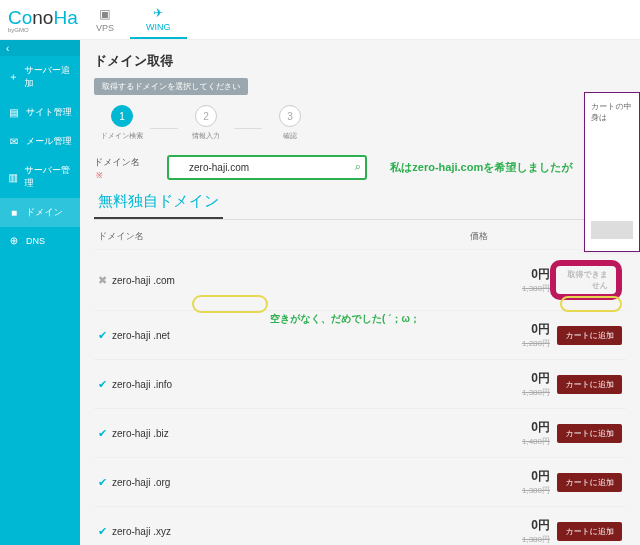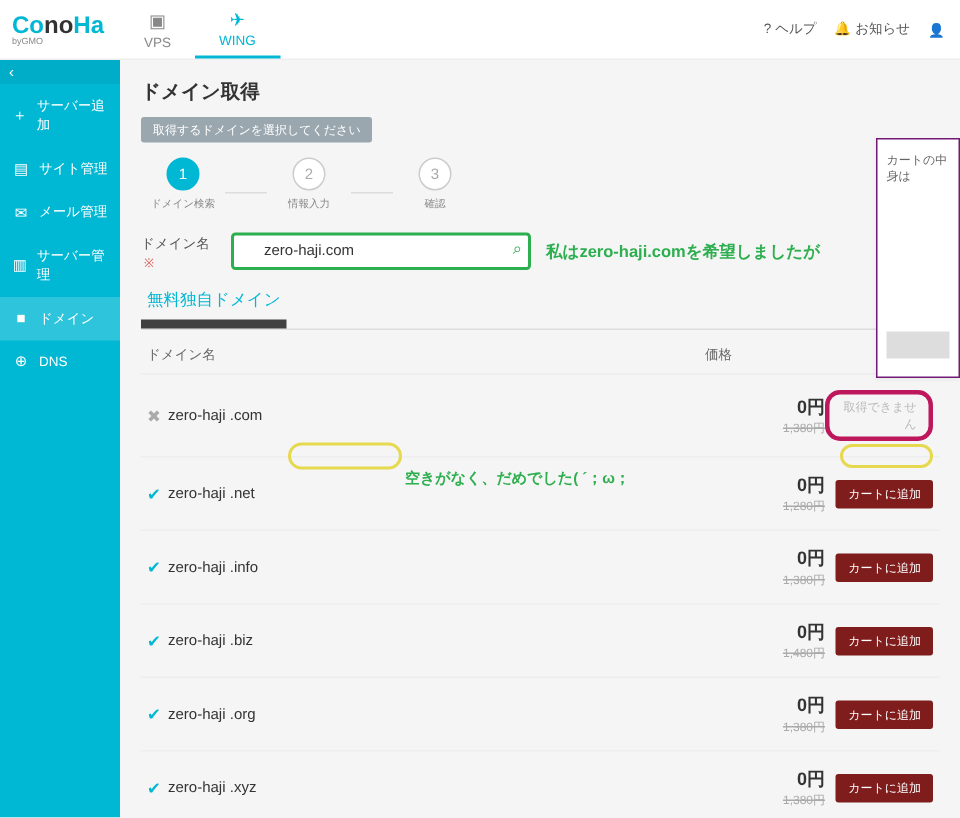--- a/index.html
+++ b/index.html
@@ -1,20 +1,20 @@
 <!DOCTYPE html>
 <html><head>
 <meta charset="utf-8">
 <style>
 * { margin: 0; padding: 0; box-sizing: border-box; font-family: "Hiragino Sans", "Meiryo", sans-serif; }
 body { width: 640px; height: 545px; background: #f5f5f5; overflow: hidden; font-size: 10px; color: #333; }
 
 .topbar { height: 40px; background: #fff; display: flex; align-items: center; border-bottom: 1px solid #eee; }
 .logo { width: 80px; padding-left: 8px; }
-.logo-text { font-size: 16px; font-weight: 700; }
+.logo-text { font-size: 19px; font-weight: 400; }
 .logo-text .co { color: #00b7d4; }
 .logo-text .no { color: #333; }
 .logo-text .ha { color: #00b7d4; }
 .logo-sub { font-size: 6px; color: #888; margin-top: -2px; }
 .topnav { display: flex; height: 100%; }
 .topnav-item { display: flex; flex-direction: column; align-items: center; justify-content: center; padding: 0 16px; font-size: 9px; color: #888; cursor: pointer; height: 100%; }
 .topnav-item.active { color: #00b7d4; border-bottom: 2px solid #00b7d4; }
 .topnav-icon { font-size: 12px; margin-bottom: 2px; }
 .topbar-right { margin-left: auto; display: flex; align-items: center; gap: 12px; padding-right: 10px; font-size: 9px; color: #555; }
 
@@ -29,47 +29,47 @@
 .page-title { font-size: 13px; font-weight: 700; color: #333; margin-bottom: 8px; }
 .hint { display: inline-block; background: #9aa7ae; color: #fff; font-size: 8px; padding: 3px 8px; border-radius: 2px; margin-bottom: 10px; }
 
 .steps { display: flex; align-items: center; gap: 0; margin-bottom: 14px; }
 .step { display: flex; flex-direction: column; align-items: center; width: 56px; }
 .step-circle { width: 22px; height: 22px; border-radius: 50%; display: flex; align-items: center; justify-content: center; font-size: 10px; border: 1px solid #ccc; color: #aaa; background: #fff; }
 .step.active .step-circle { background: #00b7d4; border-color: #00b7d4; color: #fff; }
 .step-label { font-size: 7px; color: #888; margin-top: 4px; }
 .step-line { width: 28px; height: 1px; background: #ddd; margin-top: 10px; }
 
-.searchrow { display: flex; align-items: center; gap: 10px; margin-bottom: 6px; }
+.searchrow { display: flex; align-items: center; gap: 23px; margin-bottom: 6px; }
 .searchrow-label { font-size: 9px; color: #555; width: 50px; }
 .req { color: #d9534f; font-size: 8px; margin-left: 2px; }
 .searchbox { position: relative; width: 200px; }
 .searchbox input { width: 100%; padding: 5px 24px 5px 20px; border: 2px solid #2eaf4f; border-radius: 3px; font-size: 10px; color: #333; }
 .search-icon { position: absolute; right: 6px; top: 5px; color: #2eaf4f; font-size: 11px; }
 .annot-text { color: #2eaf4f; font-size: 11px; font-weight: 700; }
 
 .tabs { border-bottom: 1px solid #ddd; margin-top: 6px; }
-.tab { display: inline-block; font-size: 11px; color: #00b7d4; padding: 6px 4px; border-bottom: 6px solid #404040; }
+.tab { display: inline-block; font-size: 15px; color: #00b7d4; padding: 6px 4px; border-bottom: 2px solid #404040; }
 
 .thead { display: flex; padding: 10px 4px 6px; font-size: 9px; color: #666; }
 .col-name { flex: 1; }
 .col-price { width: 80px; text-align: left; }
 .col-act { width: 72px; }
 
 .row { display: flex; align-items: center; padding: 10px 4px; border-top: 1px solid #eee; font-size: 10px; }
 .row-icon { width: 14px; color: #00b7d4; font-size: 11px; }
 .row-icon.x { color: #aaa; }
 .row-name { flex: 1; color: #333; }
 .row-name .tld { font-weight: 400; }
 .row-price { width: 80px; text-align: right; }
 .price-main { font-size: 12px; font-weight: 700; color: #333; }
 .price-strike { font-size: 8px; color: #aaa; text-decoration: line-through; }
 .row-act { width: 72px; text-align: right; }
 .btn-add { display: inline-block; background: #7f1d1d; color: #fff; font-size: 8px; padding: 4px 8px; border-radius: 2px; cursor: pointer; }
-.btn-dis { display: inline-block; border: 3px solid #be185d; color: #bbb; font-size: 8px; padding: 3px 8px; border-radius: 10px; }
+.btn-dis { display: inline-block; border: 6px solid #be185d; color: #bbb; font-size: 8px; padding: 3px 8px; border-radius: 10px; font-weight: bold; }
 
 .circle-annot { position: absolute; border: 2px solid #e6d94f; border-radius: 50%; pointer-events: none; }
 .annot1 { width: 76px; height: 18px; left: 112px; top: 255px; border-radius: 10px; }
 .annot2 { width: 62px; height: 16px; right: 18px; top: 256px; border-radius: 10px; }
 .annot-mid { position: absolute; left: 190px; top: 272px; color: #2eaf4f; font-size: 10px; font-weight: 600; }
 
 .cartpanel { position: absolute; right: 0; top: 52px; width: 56px; height: 160px; background: #fff; border: 1px solid #701a75; box-shadow: -1px 1px 3px rgba(0,0,0,0.05); }
 .cartpanel-h { font-size: 8px; color: #666; padding: 8px 6px; }
 .cartpanel-btn { margin: 90px 6px 0; height: 18px; background: #ddd; }
 </style>
@@ -84,25 +84,20 @@
   <div class="topnav">
     <div class="topnav-item">
       <span class="topnav-icon">▣</span>
       <span>VPS</span>
     </div>
     <div class="topnav-item active">
       <span class="topnav-icon">✈</span>
       <span>WING</span>
     </div>
   </div>
-  <div class="topbar-right">
-    <span><span>?</span> <span>ヘルプ</span></span>
-    <span><span>🔔</span> <span>お知らせ</span></span>
-    <span>👤</span>
-  </div>
 </div>
 
 <div class="layout">
   <div class="sidebar">
     <div class="side-arrow">‹</div>
     <div class="side-item">
         <span class="side-icon">＋</span>
         <span>サーバー追加</span>
       </div>
     <div class="side-item">

